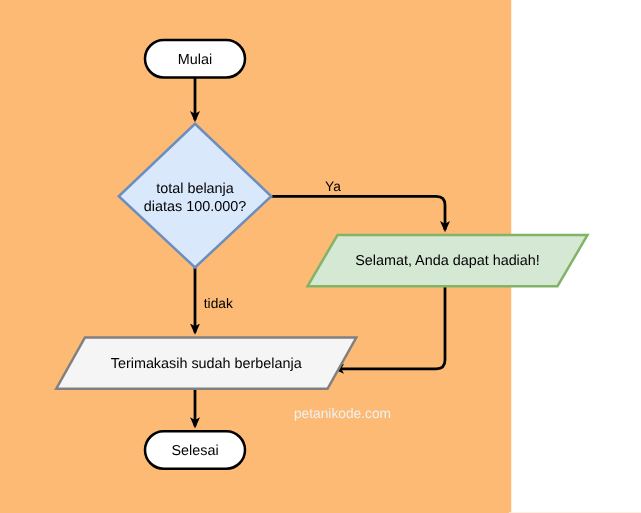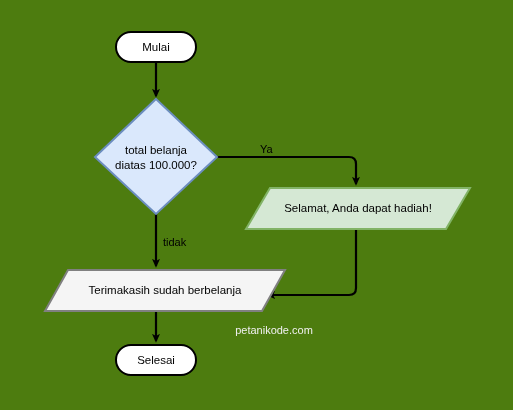--- a/index.html
+++ b/index.html
@@ -9,23 +9,23 @@
     background: #ffffff;
   }
   body {
     width: 513px;
     height: 410px;
     overflow: hidden;
     font-family: "Liberation Sans", sans-serif;
   }
   #canvas {
     position: relative;
-    width: 513px;
+    width: 409px;
     height: 410px;
-    background: #4d7c0f;
+    background: #fdba74;
   }
   svg#flow {
     position: absolute;
     top: 0;
     left: 0;
     width: 513px;
     height: 410px;
     display: block;
   }
   .node-shape {

